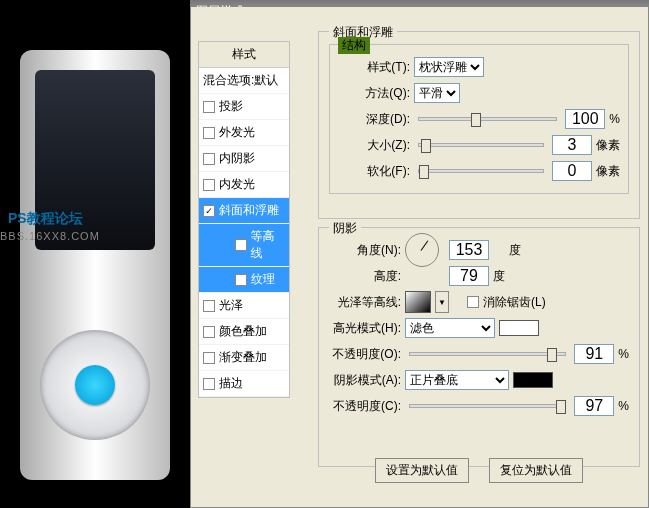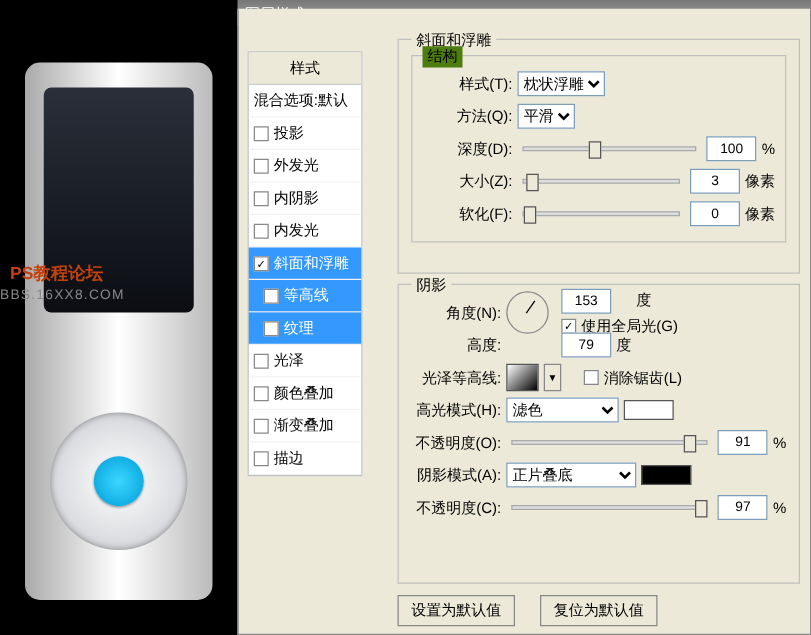--- a/index.html
+++ b/index.html
@@ -2,52 +2,52 @@
 <html><head>
 <meta charset="utf-8">
 <style>
 * { margin: 0; padding: 0; box-sizing: border-box; font-family: "SimSun", "宋体", sans-serif; font-size: 12px; }
 body { background: #000; width: 649px; height: 508px; position: relative; overflow: hidden; }
 .canvas { position: absolute; left: 0; top: 0; width: 190px; height: 508px; background: #000; }
 .mp3 { position: absolute; left: 20px; top: 50px; width: 150px; height: 430px; border-radius: 12px; background: linear-gradient(90deg, #aaa, #fff, #bbb); }
 .mp3-screen { position: absolute; left: 15px; top: 20px; width: 120px; height: 180px; background: linear-gradient(180deg, #2a2f3a, #0b0d12); border-radius: 6px; }
 .mp3-wheel { position: absolute; left: 20px; top: 280px; width: 110px; height: 110px; border-radius: 50%; background: radial-gradient(#fff, #c5c7cc); box-shadow: 0 0 6px rgba(0,0,0,.4) inset; }
 .mp3-btn { position: absolute; left: 55px; top: 315px; width: 40px; height: 40px; border-radius: 50%; background: radial-gradient(#3bd7ff, #009cd8); box-shadow: 0 1px 2px rgba(0,0,0,.4); }
-.watermark1 { position: absolute; left: 8px; top: 210px; color: #c2410c; font-size: 14px; font-weight: bold; }
+.watermark1 { position: absolute; left: 8px; top: 210px; color: #0369a1; font-size: 14px; font-weight: bold; }
 .watermark2 { position: absolute; left: 0; top: 230px; color: #888; font-size: 11px; letter-spacing: 1px; }
 .dialog { position: absolute; left: 190px; top: 7px; width: 459px; height: 501px; background: #ece9d8; border: 1px solid #888; border-top: none; }
 .titlebar { position: absolute; left: 190px; top: 0; width: 459px; height: 20px; background: linear-gradient(#777, #aaa); color: #fff; padding: 3px 6px; font-size: 12px; }
 .colorstrip { position: absolute; left: 450px; top: -3px; width: 199px; height: 8px; background: repeating-linear-gradient(90deg, #a00 0 6px, #e90 6px 12px, #cd0 12px 18px, #0c5 18px 24px, #08c 24px 30px, #50c 30px 36px, #c0c 36px 42px); }
 .sidebar { position: absolute; left: 7px; top: 34px; width: 92px; border: 1px solid #bfbfbf; background: #fff; }
 .shead { background: #ece9d8; border-bottom: 1px solid #ccc; padding: 4px 6px; text-align: center; }
 .sitem { padding: 4px 4px; display: flex; align-items: center; gap: 4px; border-bottom: 1px solid #f2f2f2; }
-.sitem.child { padding-left: 12px; }
+.sitem.child { padding-left: 36px; }
 .sitem.sel { background: #3399ff; color: #fff; }
 .cb { width: 12px; height: 12px; border: 1px solid #888; background: #fff; display: inline-flex; align-items: center; justify-content: center; font-size: 9px; }
 .cb.ck::after { content: "✓"; color: #000; }
 .panel { position: absolute; left: 127px; top: 24px; width: 322px; border: 1px solid #bfbfbf; padding: 8px 10px; }
 .panel.top { height: 188px; }
 .panel.bot { top: 220px; height: 240px; }
 .ptitle { position: absolute; left: 10px; top: -8px; background: #ece9d8; padding: 0 4px; }
 .fs { border: 1px solid #bfbfbf; padding: 8px; margin-top: 4px; position: relative; }
 .fs .ftitle { position: absolute; left: 8px; top: -8px; background: #4d7c0f; padding: 0 4px; }
 .row { display: flex; align-items: center; height: 24px; gap: 4px; margin: 2px 0; }
 .lab { width: 72px; text-align: right; }
 select { height: 20px; font-size: 12px; border: 1px solid #7e9db9; background: #fff; }
-input[type=text] { height: 20px; width: 40px; border: 1px solid #7e9db9; text-align: center; font-size: 11px; }
+input[type=text] { height: 20px; width: 40px; border: 1px solid #7e9db9; text-align: center; font-size: 16px; }
 .slider { flex: 1; height: 4px; background: #ddd; border: 1px solid #aaa; position: relative; margin: 0 4px; }
 .slider .thumb { position: absolute; top: -5px; width: 10px; height: 14px; background: #ece9d8; border: 1px solid #555; }
 .radio { width: 12px; height: 12px; border: 1px solid #666; border-radius: 50%; display: inline-flex; align-items: center; justify-content: center; }
 .radio.ck::after { content: ""; width: 6px; height: 6px; border-radius: 50%; background: #3a7a32; }
 .swatch { width: 40px; height: 16px; border: 1px solid #555; }
 .angle-widget { width: 34px; height: 34px; border: 1px solid #888; border-radius: 50%; position: relative; }
 .angle-widget::after { content: ""; position: absolute; left: 15px; top: 16px; width: 12px; height: 1px; background: #000; transform-origin: left; transform: rotate(-55deg); }
 .gradient-sw { width: 26px; height: 22px; border: 1px solid #555; background: linear-gradient(135deg, #fff, #000); }
 .chev { width: 14px; height: 22px; border: 1px solid #888; background: #ece9d8; display: flex; align-items: center; justify-content: center; font-size: 8px; }
-.bbar { position: absolute; left: 127px; bottom: 6px; width: 322px; display: flex; gap: 20px; }
+.bbar { position: absolute; left: 127px; bottom: 24px; width: 322px; display: flex; justify-content: center; gap: 20px; }
 .btn { border: 1px solid #888; background: #ece9d8; padding: 3px 10px; }
 </style>
 </head>
 <body>
 
 <div class="canvas">
   <div class="mp3">
     <div class="mp3-screen"></div>
     <div class="mp3-wheel"></div>
     <div class="mp3-btn"></div>
@@ -156,24 +156,20 @@
   <div class="panel bot">
     <span class="ptitle">阴影</span>
     <div class="row">
       <span class="lab">角度(N):</span>
       <div class="angle-widget"></div>
       <div style="display:flex;flex-direction:column;gap:2px;margin-left:6px">
         <div style="display:flex;align-items:center;gap:20px">
           <input type="text" value="153" style="">
           <span>度</span>
         </div>
-        <div style="display:flex;align-items:center;gap:4px">
-          <span class="cb ck"></span>
-          <span>使用全局光(G)</span>
-        </div>
       </div>
     </div>
     <div class="row">
       <span class="lab">高度:</span>
       <span style="width:40px"></span>
       <input type="text" value="79" style="">
       <span>度</span>
     </div>
     <div class="row">
       <span class="lab">光泽等高线:</span>

